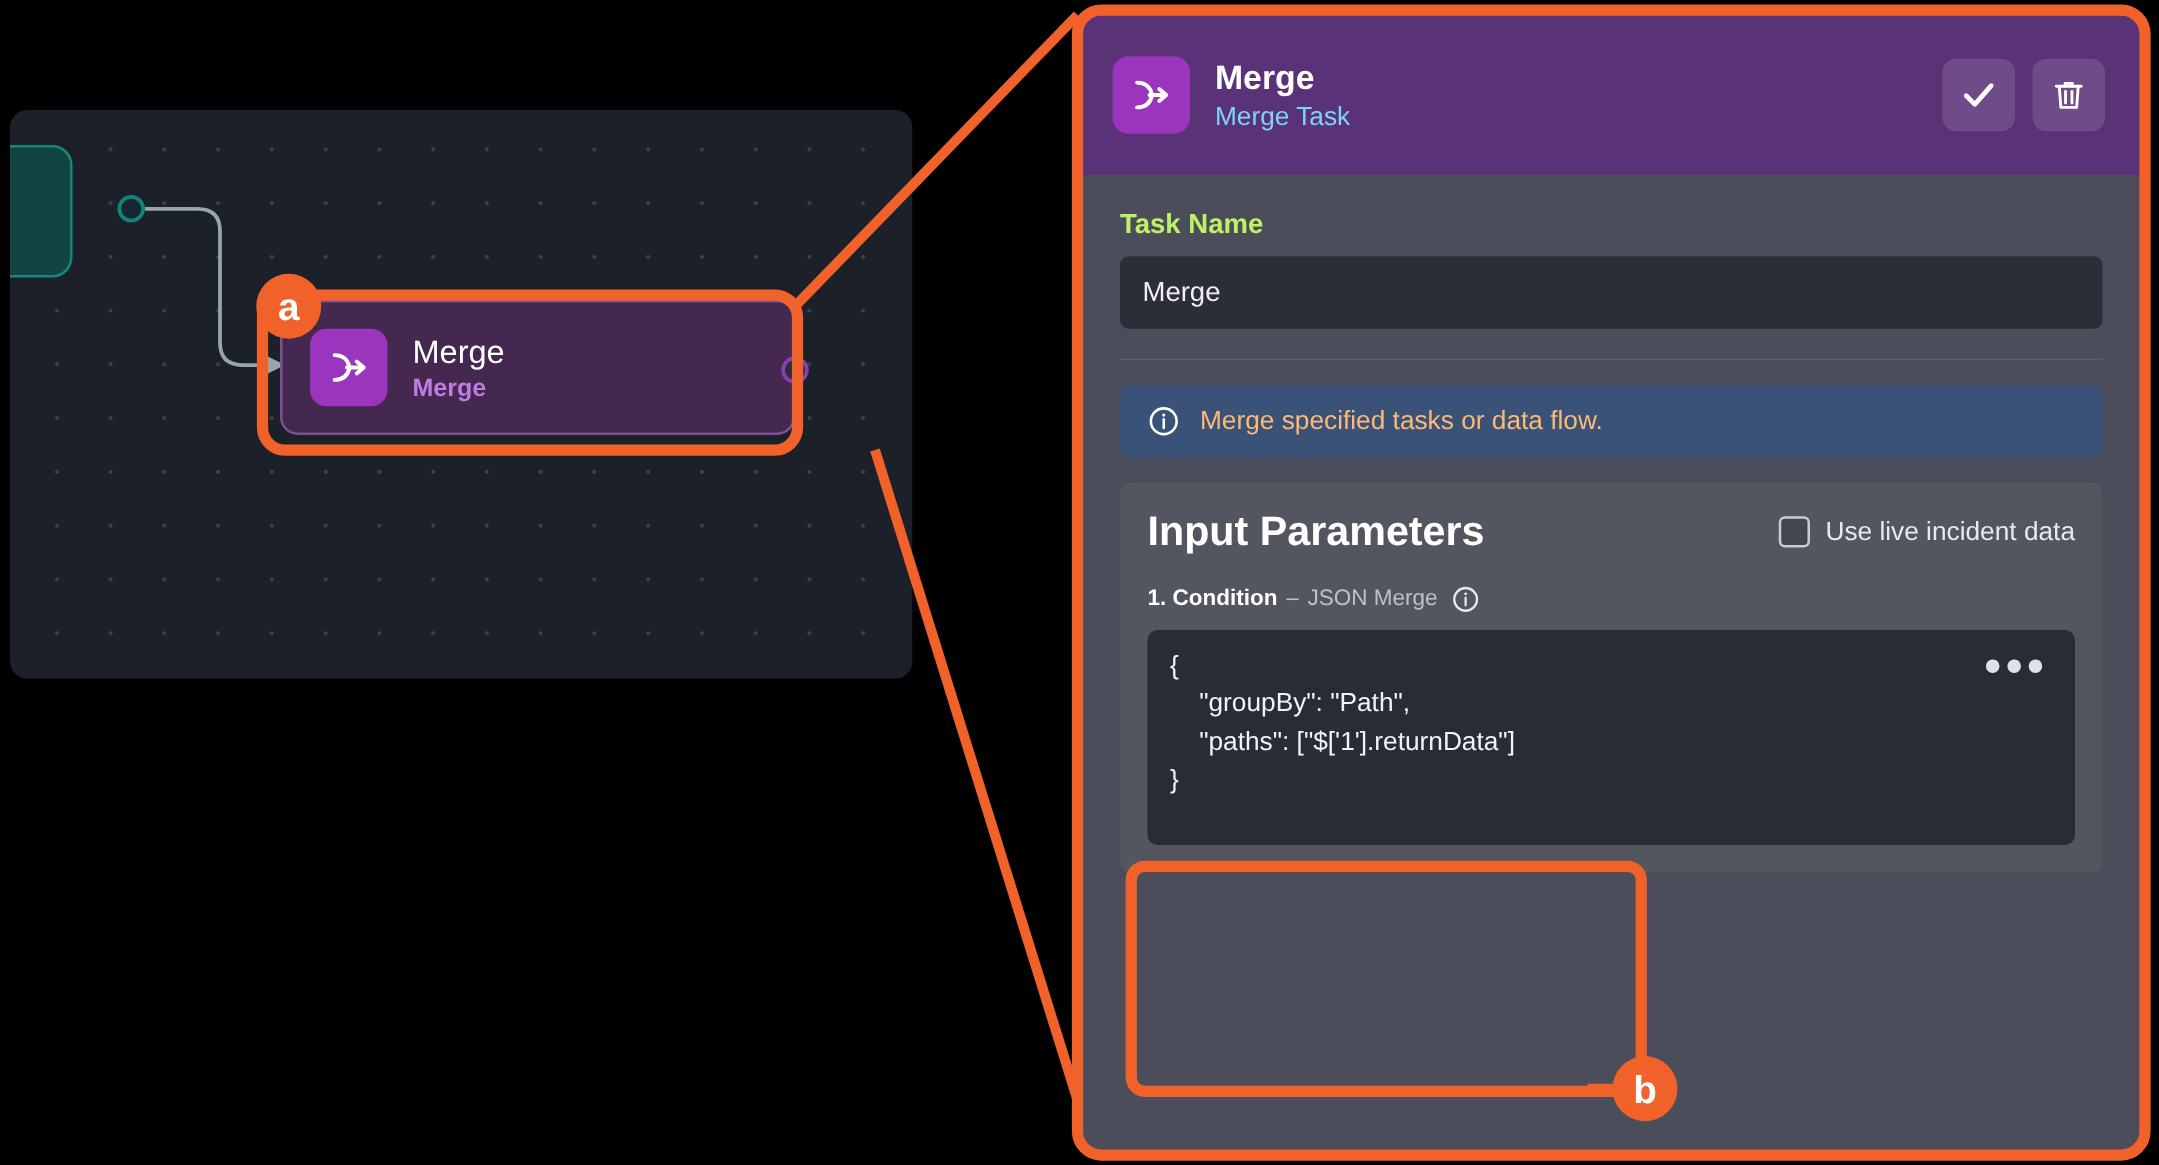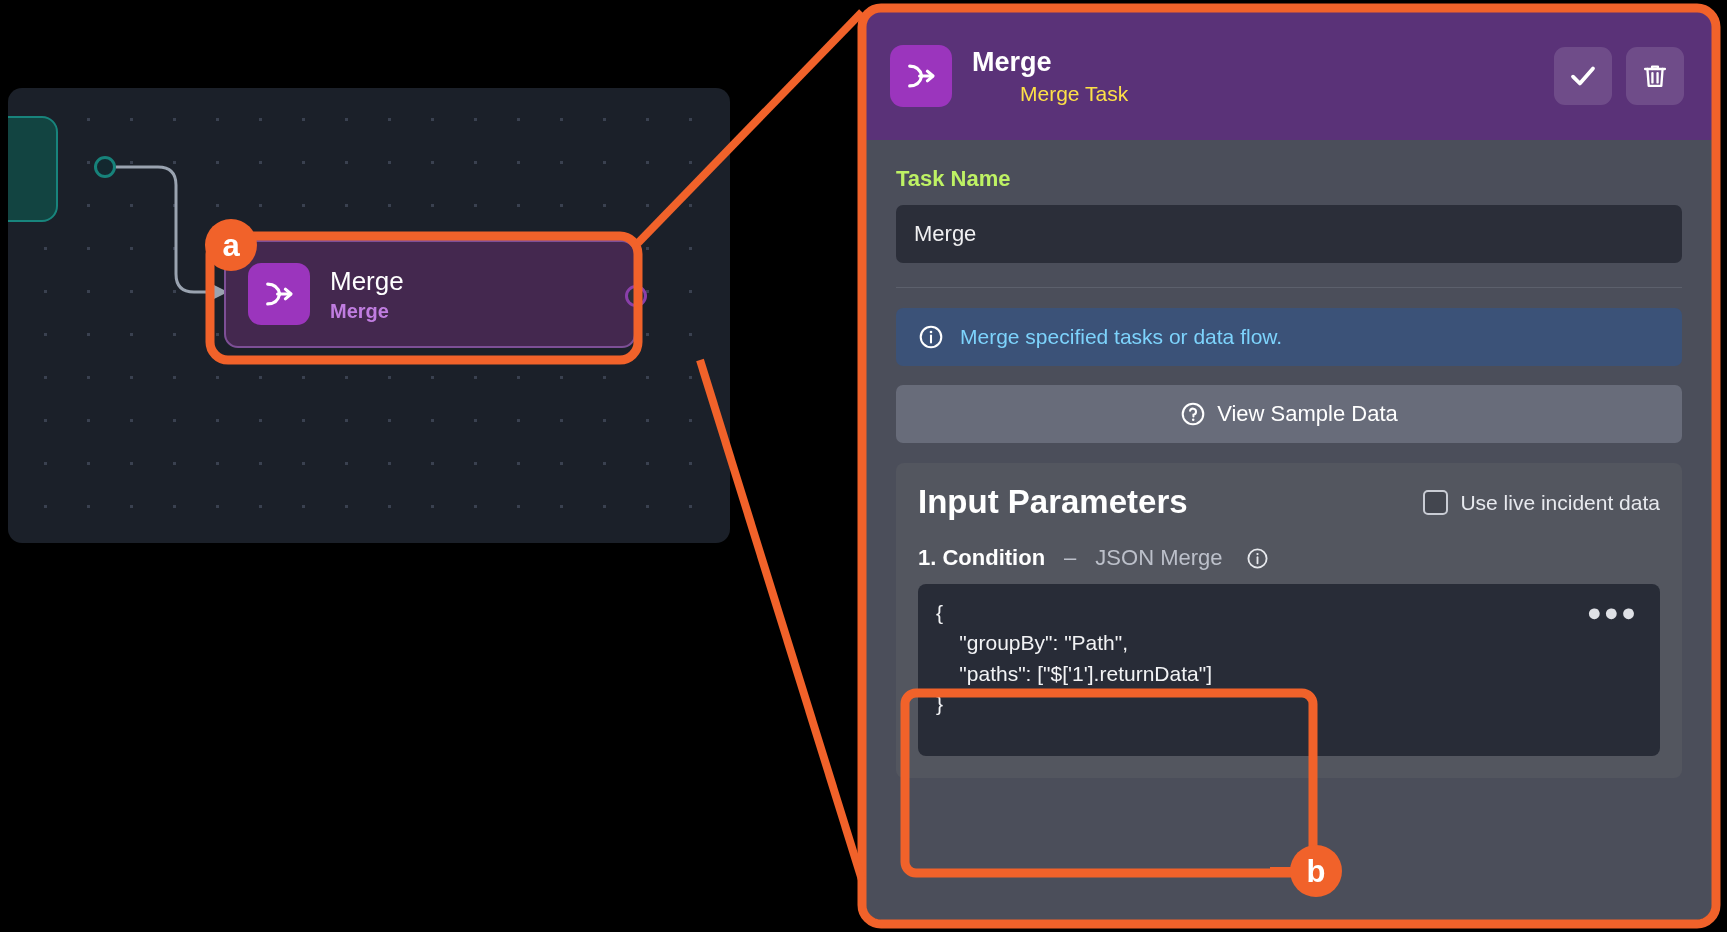--- a/index.html
+++ b/index.html
@@ -126,21 +126,21 @@
   }
   .header-icon {
     width: 62px; height: 62px;
     background: #9b35bd;
     border-radius: 13px;
     display: flex; align-items: center; justify-content: center;
     flex: 0 0 auto;
   }
   .header-text { display: flex; flex-direction: column; gap: 4px; flex: 1; }
   .header-title { color: #ffffff; font-size: 27px; font-weight: bold; }
-  .header-sub   { color: #fde047; font-size: 21px; margin-left: 48px; }
+  .header-sub   { color: #7dd3fc; font-size: 21px; }
   .header-actions { display: flex; gap: 14px; }
   .header-btn {
     width: 58px; height: 58px;
     background: rgba(255,255,255,0.13);
     border-radius: 11px;
     display: flex; align-items: center; justify-content: center;
   }
 
   .panel-body { padding: 26px 30px 0 30px; }
 
@@ -171,21 +171,21 @@
 
   .info-banner {
     background: #3c5party;
     background: #3b5278;
     border-radius: 7px;
     height: 58px;
     display: flex;
     align-items: center;
     gap: 16px;
     padding: 0 22px;
-    color: #7dd3fc;
+    color: #fdba74;
     font-size: 21px;
   }
 
   .sample-btn {
     margin-top: 19px;
     height: 58px;
     background: #686c7a;
     border-radius: 7px;
     display: flex;
     align-items: center;
@@ -213,23 +213,23 @@
     width: 25px; height: 25px;
     border: 2px solid #c9ccd4;
     border-radius: 5px;
     background: #43464f;
   }
   .live-label { color: #e7e9ee; font-size: 21px; }
 
   .param-meta {
     margin-top: 24px;
     display: flex;
-    align-items: center;
-    gap: 19px;
-    font-size: 22px;
+    align-items: flex-start;
+    gap: 7px;
+    font-size: 18px;
   }
   .param-index { color: #ffffff; font-weight: bold; }
   .param-type  { color: #bcc0ca; }
 
   .code-editor {
     margin-top: 13px;
     background: #282c37;
     border-radius: 8px;
     height: 172px;
     position: relative;
@@ -323,28 +323,20 @@
 
     <div class="info-banner">
       <svg width="26" height="26" viewBox="0 0 24 24" fill="none" stroke="#ffffff" stroke-width="1.9">
         <circle cx="12" cy="12" r="9.5"></circle>
         <circle cx="12" cy="7.4" r="1.2" fill="#ffffff" stroke="none"></circle>
         <line x1="12" y1="10.6" x2="12" y2="17" stroke-linecap="round"></line>
       </svg>
       <span>Merge specified tasks or data flow.</span>
     </div>
 
-    <div class="sample-btn">
-      <svg width="26" height="26" viewBox="0 0 24 24" fill="none" stroke="#ffffff" stroke-width="1.9">
-        <circle cx="12" cy="12" r="9.5"></circle>
-        <path d="M9.3 9 a2.8 2.8 0 1 1 3.1 3.6 v1.6" stroke-linecap="round"></path>
-        <circle cx="12.2" cy="17.2" r="1.15" fill="#ffffff" stroke="none"></circle>
-      </svg>
-      <span>View Sample Data</span>
-    </div>
 
     <div class="params-box">
       <div class="params-head">
         <div class="params-title">Input Parameters</div>
         <div class="live-wrap">
           <div class="checkbox"></div>
           <span class="live-label">Use live incident data</span>
         </div>
       </div>
 

